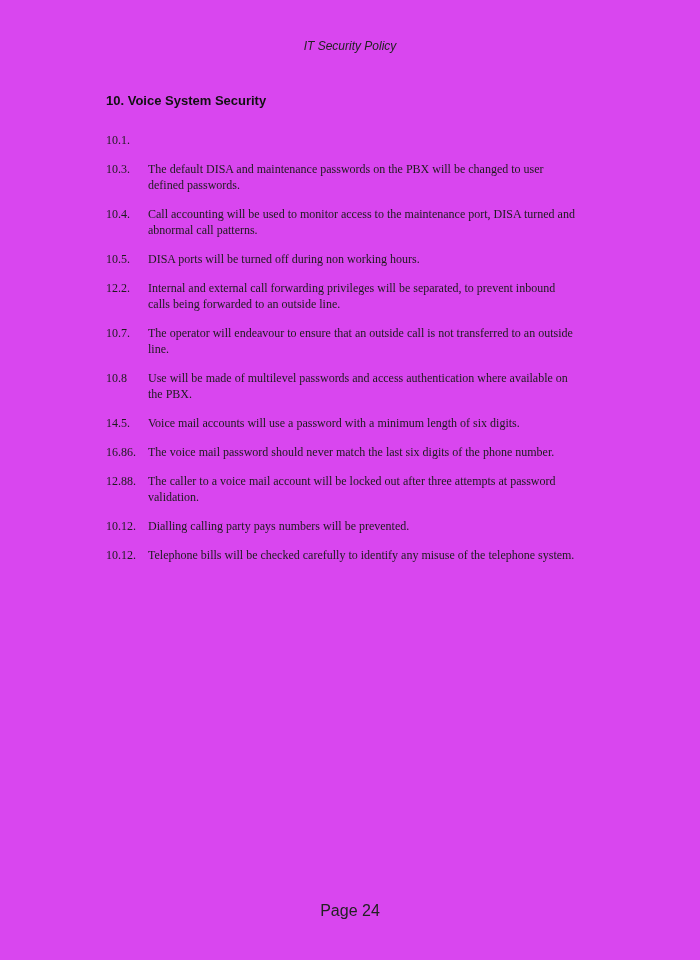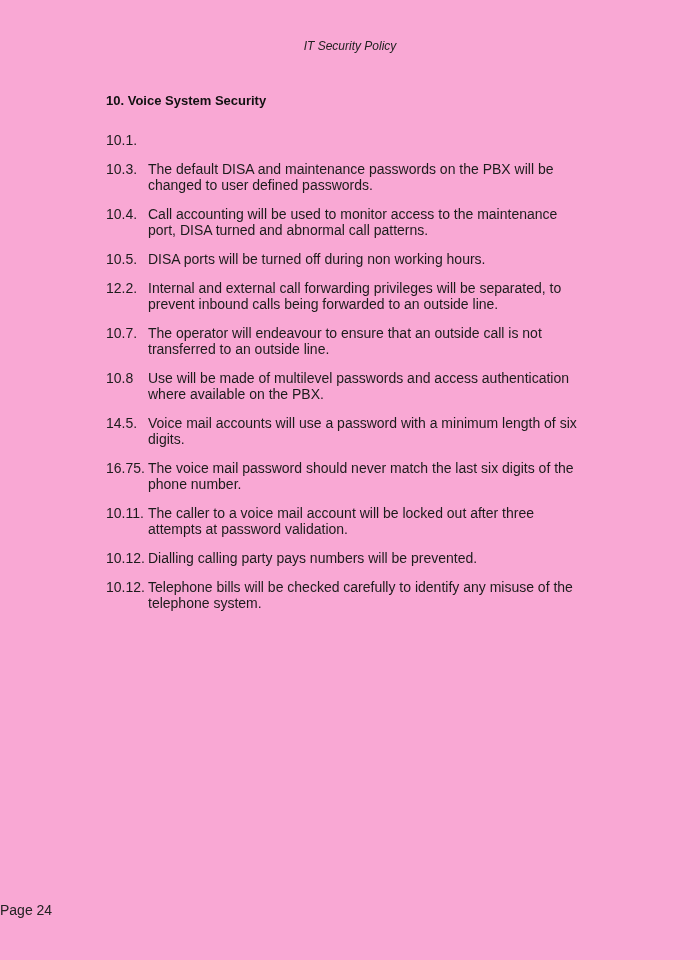--- a/index.html
+++ b/index.html
@@ -4,21 +4,21 @@
 <style>
   html, body {
     margin: 0;
     padding: 0;
     background: #ffffff;
   }
   .page {
     position: relative;
     width: 700px;
     height: 960px;
-    background: #f9a8d4;
+    background: #d946ef;
     font-family: "Liberation Sans", sans-serif;
     color: #1c1c1c;
     overflow: hidden;
   }
   .doc-header {
     position: absolute;
     top: 39px;
     left: 0;
     width: 100%;
     text-align: center;
@@ -36,39 +36,40 @@
   }
   .policy-list {
     position: absolute;
     top: 132px;
     left: 106px;
     width: 492px;
   }
   .policy-item {
     display: flex;
     margin-bottom: 13px;
-    font-size: 14px;
+    font-size: 12px;
     line-height: 16px;
     color: #1c1c1c;
+    font-family: Liberation Serif, serif;
   }
   .policy-item .num {
     flex: 0 0 42px;
     white-space: nowrap;
   }
   .policy-item .txt {
     flex: 0 1 auto;
     max-width: 432px;
   }
   .doc-footer {
     position: absolute;
     top: 902px;
     left: 0;
     width: 100%;
-    text-align: left;
-    font-size: 14px;
+    text-align: center;
+    font-size: 16px;
     color: #222;
   }
 </style>
 </head>
 <body>
 
 <div class="page">
 
   <div class="doc-header">IT Security Policy</div>
 
@@ -101,25 +102,25 @@
     </div>
       <div class="policy-item">
       <span class="num">10.8</span>
       <span class="txt">Use will be made of multilevel passwords and access authentication where available on the PBX.</span>
     </div>
       <div class="policy-item">
       <span class="num">14.5.</span>
       <span class="txt">Voice mail accounts will use a password with a minimum length of six digits.</span>
     </div>
       <div class="policy-item">
-      <span class="num">16.75.</span>
+      <span class="num">16.86.</span>
       <span class="txt">The voice mail password should never match the last six digits of the phone number.</span>
     </div>
       <div class="policy-item">
-      <span class="num">10.11.</span>
+      <span class="num">12.88.</span>
       <span class="txt">The caller to a voice mail account will be locked out after three attempts at password validation.</span>
     </div>
       <div class="policy-item">
       <span class="num">10.12.</span>
       <span class="txt">Dialling calling party pays numbers will be prevented.</span>
     </div>
       <div class="policy-item">
       <span class="num">10.12.</span>
       <span class="txt">Telephone bills will be checked carefully to identify any misuse of the telephone system.</span>
     </div>

